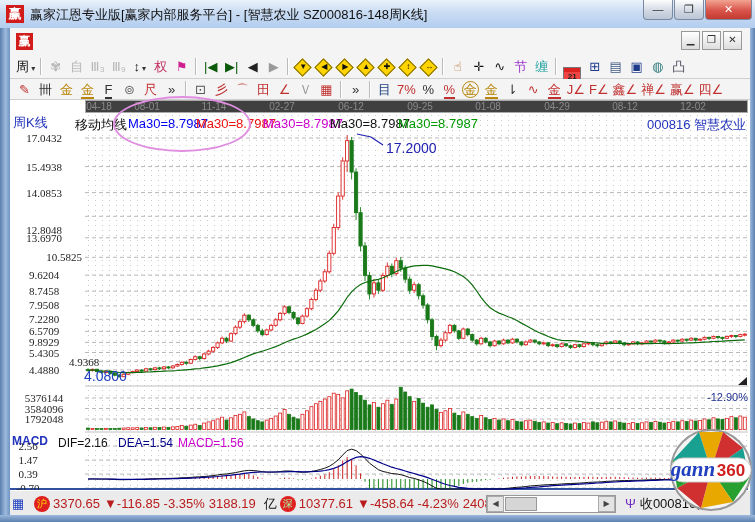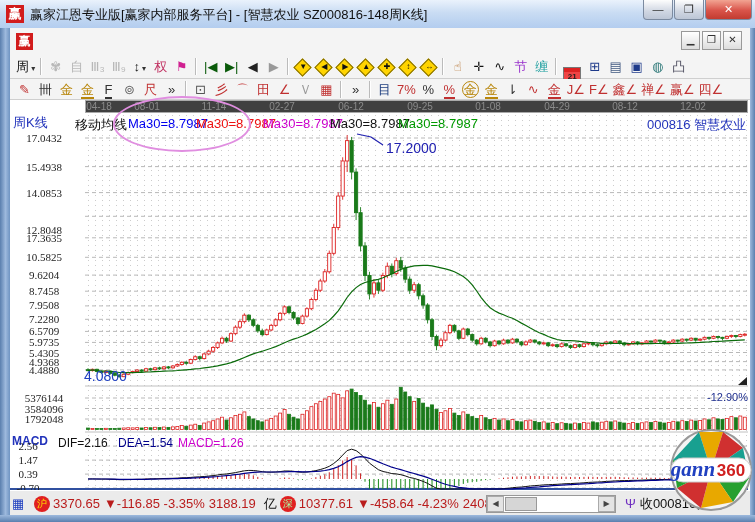--- a/index.html
+++ b/index.html
@@ -826,30 +826,30 @@
         <polyline points="88.0,379.0 92.5,378.9 96.9,379.0 101.4,379.1 105.9,379.1 110.3,379.2 114.8,379.4 119.3,379.7 123.7,379.7 128.2,379.6 132.7,379.5 137.1,379.3 141.6,379.3 146.1,379.1 150.6,378.9 155.0,378.8 159.5,378.7 164.0,378.5 168.4,378.4 172.9,378.3 177.4,378.1 181.8,377.8 186.3,377.7 190.8,377.4 195.2,377.0 199.7,376.8 204.2,376.5 208.6,376.1 213.1,375.6 217.6,375.0 222.0,374.3 226.5,374.0 231.0,373.3 235.4,372.6 239.9,371.7 244.4,370.8 248.8,370.4 253.3,370.5 257.8,371.0 262.3,371.7 266.7,372.1 271.2,372.2 275.7,372.0 280.1,371.6 284.6,371.0 289.1,371.0 293.5,371.3 298.0,372.0 302.5,372.2 306.9,372.0 311.4,371.4 315.9,370.6 320.3,369.5 324.8,368.2 329.3,366.3 333.7,363.5 338.2,359.8 342.7,355.1 347.1,350.6 351.6,349.2 356.1,350.6 360.5,353.9 365.0,358.4 369.5,363.2 374.0,366.5 378.4,369.7 382.9,371.5 387.4,372.4 391.8,373.6 396.3,373.9 400.8,374.7 405.2,375.9 409.7,377.5 414.2,378.4 418.6,379.8 423.1,381.4 427.6,383.4 432.0,385.9 436.5,388.3 441.0,389.0 445.4,389.0 449.9,389.0 454.4,389.0 458.8,389.0 463.3,389.0 467.8,389.0 472.2,389.0 476.7,389.0 481.2,389.0 485.7,389.0 490.1,389.0 494.6,389.0 499.1,389.0 503.5,388.7 508.0,388.3 512.5,387.7 516.9,387.3 521.4,387.0 525.9,386.5 530.3,386.0 534.8,385.6 539.3,385.3 543.7,384.9 548.2,384.7 552.7,384.5 557.1,384.3 561.6,384.0 566.1,383.7 570.5,383.6 575.0,383.3 579.5,383.1 583.9,382.8 588.4,382.4 592.9,382.2 597.4,382.0 601.8,381.8 606.3,381.4 610.8,381.2 615.2,380.9 619.7,380.7 624.2,380.6 628.6,380.5 633.1,380.3 637.6,380.3 642.0,380.1 646.5,379.9 651.0,379.8 655.4,379.6 659.9,379.5 664.4,379.5 668.8,379.4 673.3,379.3 677.8,379.2 682.2,379.0 686.7,379.0 691.2,378.8 695.6,378.8 700.1,378.7 704.6,378.6 709.1,378.5 713.5,378.4 718.0,378.3 722.5,378.3 726.9,378.2 731.4,378.1 735.9,378.1 740.3,378.0 744.8,377.9" fill="none" stroke="#111111" stroke-width="1"></polyline>
         <polyline points="88.0,379.0 92.5,379.0 96.9,379.0 101.4,379.0 105.9,379.0 110.3,379.1 114.8,379.1 119.3,379.3 123.7,379.3 128.2,379.4 132.7,379.4 137.1,379.4 141.6,379.4 146.1,379.3 150.6,379.2 155.0,379.1 159.5,379.0 164.0,378.9 168.4,378.8 172.9,378.7 177.4,378.6 181.8,378.4 186.3,378.3 190.8,378.1 195.2,377.9 199.7,377.7 204.2,377.4 208.6,377.1 213.1,376.8 217.6,376.5 222.0,376.0 226.5,375.6 231.0,375.2 235.4,374.6 239.9,374.1 244.4,373.4 248.8,372.8 253.3,372.4 257.8,372.1 262.3,372.0 266.7,372.0 271.2,372.0 275.7,372.0 280.1,372.0 284.6,371.8 289.1,371.6 293.5,371.6 298.0,371.6 302.5,371.8 306.9,371.8 311.4,371.7 315.9,371.5 320.3,371.1 324.8,370.5 329.3,369.7 333.7,368.4 338.2,366.7 342.7,364.4 347.1,361.6 351.6,359.2 356.1,357.4 360.5,356.7 365.0,357.1 369.5,358.3 374.0,360.0 378.4,361.9 382.9,363.8 387.4,365.5 391.8,367.2 396.3,368.5 400.8,369.7 405.2,371.0 409.7,372.3 414.2,373.5 418.6,374.8 423.1,376.1 427.6,377.6 432.0,379.2 436.5,381.0 441.0,382.8 445.4,384.3 449.9,385.5 454.4,386.4 458.8,387.3 463.3,387.9 467.8,388.4 472.2,388.8 476.7,389.0 481.2,389.0 485.7,389.0 490.1,389.0 494.6,389.0 499.1,389.0 503.5,389.0 508.0,389.0 512.5,388.9 516.9,388.5 521.4,388.2 525.9,387.9 530.3,387.5 534.8,387.1 539.3,386.8 543.7,386.4 548.2,386.1 552.7,385.7 557.1,385.5 561.6,385.2 566.1,384.9 570.5,384.6 575.0,384.4 579.5,384.1 583.9,383.8 588.4,383.6 592.9,383.3 597.4,383.0 601.8,382.8 606.3,382.5 610.8,382.2 615.2,382.0 619.7,381.7 624.2,381.5 628.6,381.3 633.1,381.1 637.6,380.9 642.0,380.8 646.5,380.6 651.0,380.4 655.4,380.3 659.9,380.1 664.4,380.0 668.8,379.9 673.3,379.8 677.8,379.6 682.2,379.5 686.7,379.4 691.2,379.3 695.6,379.2 700.1,379.1 704.6,379.0 709.1,378.9 713.5,378.8 718.0,378.7 722.5,378.6 726.9,378.5 731.4,378.5 735.9,378.4 740.3,378.3 744.8,378.2" fill="none" stroke="#00008b" stroke-width="1.2"></polyline>
         <polyline points="357,34 371,37 383,45" fill="none" stroke="#2020b0" stroke-width="1.2"></polyline>
       </svg>
     <div class="pane-label">周K线</div>
     <div id="priceLabels">
         <div class="axis-lbl" style="top: 38px;">17.0432</div>
         <div class="axis-lbl" style="top: 66.6px;">15.4938</div>
         <div class="axis-lbl" style="top: 92.6px;">14.0853</div>
         <div class="axis-lbl" style="top: 130px;">12.8048</div>
-        <div class="axis-lbl" style="top: 137.8px;">17.3635</div>
-        <div class="axis-lbl" style="top: 157.3px;">10.5825</div>
+        <div class="axis-lbl" style="top: 137.8px;">13.6970</div>
+        <div class="axis-lbl" style="top: 157.3px; padding-left: 20px;">10.5825</div>
         <div class="axis-lbl" style="top: 175.1px;">9.6204</div>
         <div class="axis-lbl" style="top: 191.2px;">8.7458</div>
         <div class="axis-lbl" style="top: 205px;">7.9508</div>
         <div class="axis-lbl" style="top: 219.3px;">7.2280</div>
         <div class="axis-lbl" style="top: 231.4px;">6.5709</div>
-        <div class="axis-lbl" style="top: 242.4px;">5.9735</div>
+        <div class="axis-lbl" style="top: 242.4px;">9.8929</div>
         <div class="axis-lbl" style="top: 252.5px;">5.4305</div>
-        <div class="axis-lbl" style="top: 261.6px;">4.9368</div>
+        <div class="axis-lbl" style="top: 261.6px; padding-left: 40px;">4.9368</div>
         <div class="axis-lbl" style="top: 269.9px;">4.4880</div>
       </div>
     <div class="ma-header" style="left:75px;color:#111;">移动均线</div>
     <div id="maItems">
         <div class="ma-header" style="left: 128px; color: rgb(0, 0, 238);">Ma30=8.7987</div>
         <div class="ma-header" style="left: 196px; color: rgb(238, 17, 17);">Ma30=8.7987</div>
         <div class="ma-header" style="left: 263px; color: rgb(204, 0, 204);">Ma30=8.7987</div>
         <div class="ma-header" style="left: 330px; color: rgb(17, 17, 17);">Ma30=8.7987</div>
         <div class="ma-header" style="left: 398px; color: rgb(0, 153, 0);">Ma30=8.7987</div>
       </div>
@@ -860,21 +860,21 @@
         <div class="axis-lbl" style="top: 298px;">5376144</div>
         <div class="axis-lbl" style="top: 308.5px;">3584096</div>
         <div class="axis-lbl" style="top: 319px;">1792048</div>
       </div>
     <div class="ann" style="left:695px;top:291px;width:53px;text-align:right;color:#203090;font-size:11px;">-12.90%</div>
     <div class="corner-tri"></div>
 
     <div class="macd-header" style="left:12px;top:334px;color:#2233bb;font-weight:bold;">MACD</div>
     <div class="macd-header" style="left:58px;top:336px;color:#111;">DIF=2.16</div>
     <div class="macd-header" style="left:118px;top:336px;color:#00008b;">DEA=1.54</div>
-    <div class="macd-header" style="left:178px;top:336px;color:#cc00cc;">MACD=1.26</div>
+    <div class="macd-header" style="left:178px;top:336px;color:#cc00cc;">MACD=1.56</div>
     <div id="macdLabels">
         <div class="axis-lbl" style="width: 40px; top: 346.1px;">2.56</div>
         <div class="axis-lbl" style="width: 40px; top: 360.1px;">1.47</div>
         <div class="axis-lbl" style="width: 40px; top: 374.1px;">0.39</div>
         <div class="axis-lbl" style="width: 40px; top: 388.1px;">-0.70</div>
       </div>
 
     <svg id="gannlogo" width="90" height="84" viewBox="0 0 90 84">
       <circle cx="45" cy="42" r="40" fill="#f4f4f4" stroke="#999" stroke-width="2"></circle>
       <g transform="translate(45,42)">

